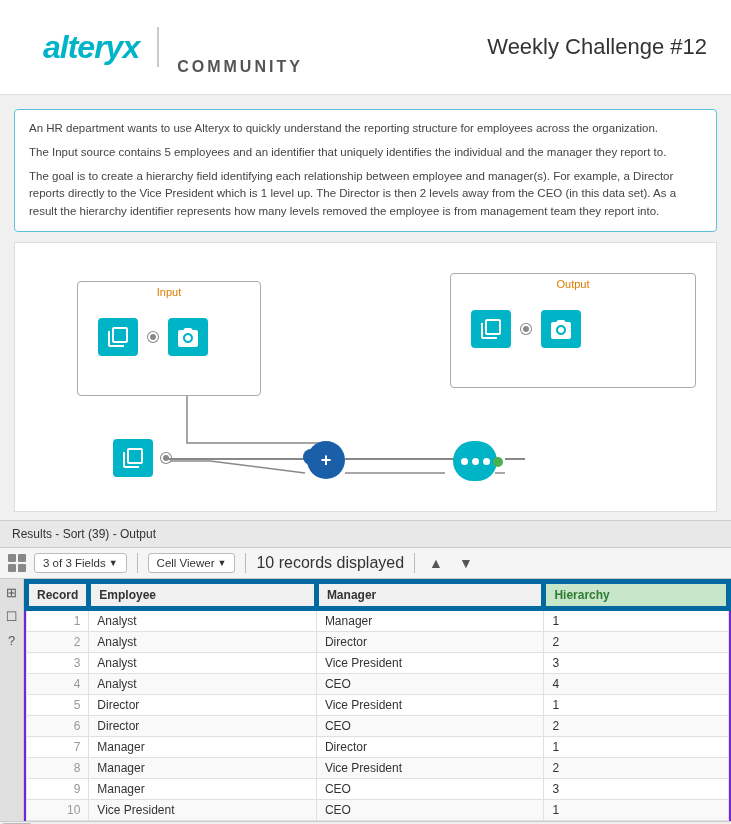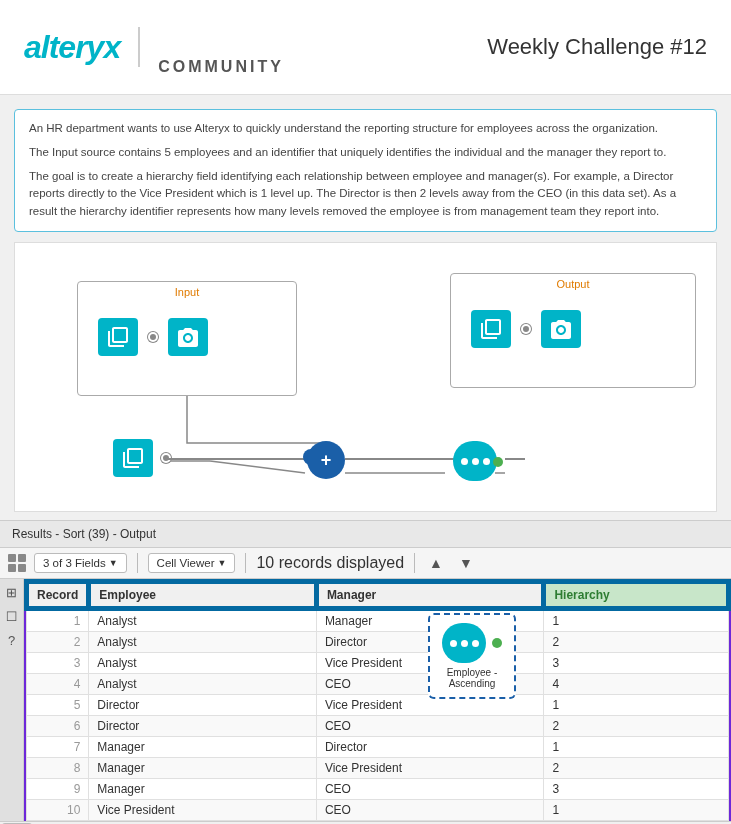--- a/index.html
+++ b/index.html
@@ -12,20 +12,21 @@
       align-items: center;
       padding: 18px 24px;
       border-bottom: 1px solid #ddd;
     }
     .logo {
       font-size: 32px;
       font-weight: bold;
       color: #00b4c8;
       font-style: italic;
       letter-spacing: -1px;
+      margin-left: 19px;
     }
     .logo-divider {
       width: 2px;
       height: 40px;
       background: #ccc;
       margin: 0 18px;
     }
     .community-text {
       font-size: 16px;
       letter-spacing: 3px;
@@ -129,21 +130,21 @@
       justify-content: center;
       color: white;
       font-size: 18px;
       font-weight: bold;
     }
 
     
     .input-box {
       position: absolute;
       left: 62px; top: 38px;
-      width: 220px; height: 115px;
+      width: 184px; height: 115px;
     }
     .output-box {
       position: absolute;
       left: 435px; top: 30px;
       width: 246px; height: 115px;
     }
 
     
     .sort-tool {
       position: absolute;
@@ -384,33 +385,20 @@
       <div class="dot"></div>
       <div class="dot"></div>
       <div class="dot"></div>
     </div>
 
     <div style="position:absolute;right:-6px;top:16px;width:10px;height:10px;background:#4caf50;border-radius:50%;"></div>
   </div>
 
   <div style="position:absolute;top:215px;left:490px;width:20px;height:2px;background:#888;"></div>
 
-  <div class="sort-tool">
-    <div style="display:flex;align-items:center;gap:6px;">
-      <div class="icon-ellipsis">
-        <div class="dot"></div>
-        <div class="dot"></div>
-        <div class="dot"></div>
-      </div>
-
-      <div style="width:10px;height:10px;background:#4caf50;border-radius:50%;"></div>
-    </div>
-    <div class="sort-tool-label" style="white-space:pre-line;">Employee -
-Ascending</div>
-  </div>
 
   <div style="position:absolute;top:197px;left:285px;"></div>
   <div style="position:absolute;top:206px;left:292px;"></div>
 </div>
 
 <div class="results-panel">
   <div class="results-header">Results - Sort (39) - Output</div>
 
   <div class="results-toolbar">
 

